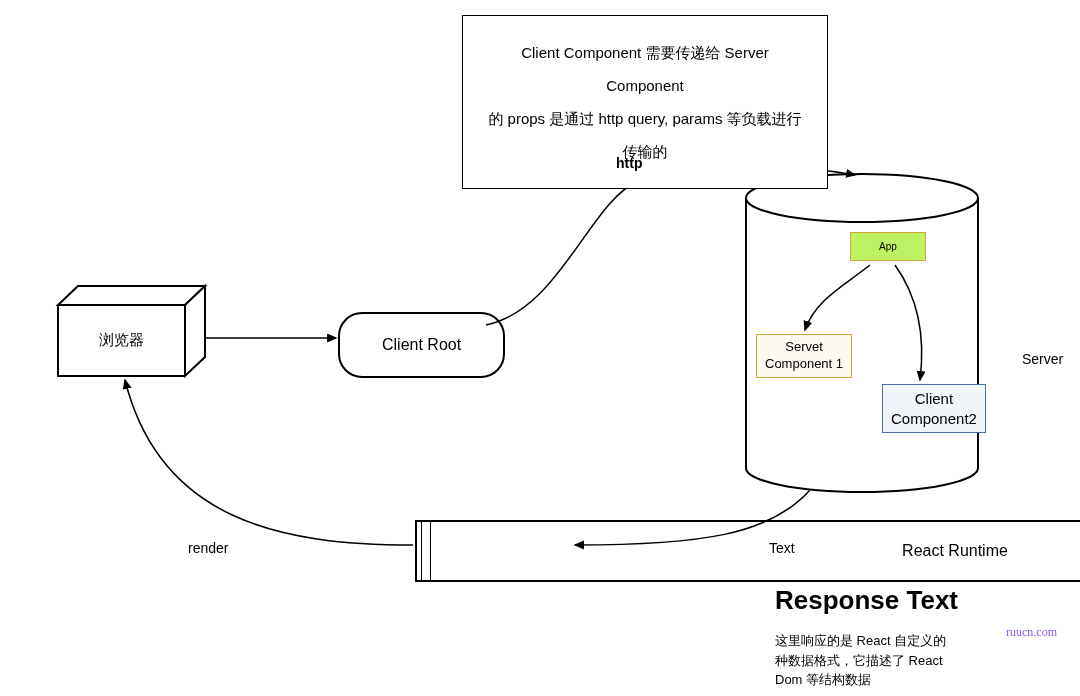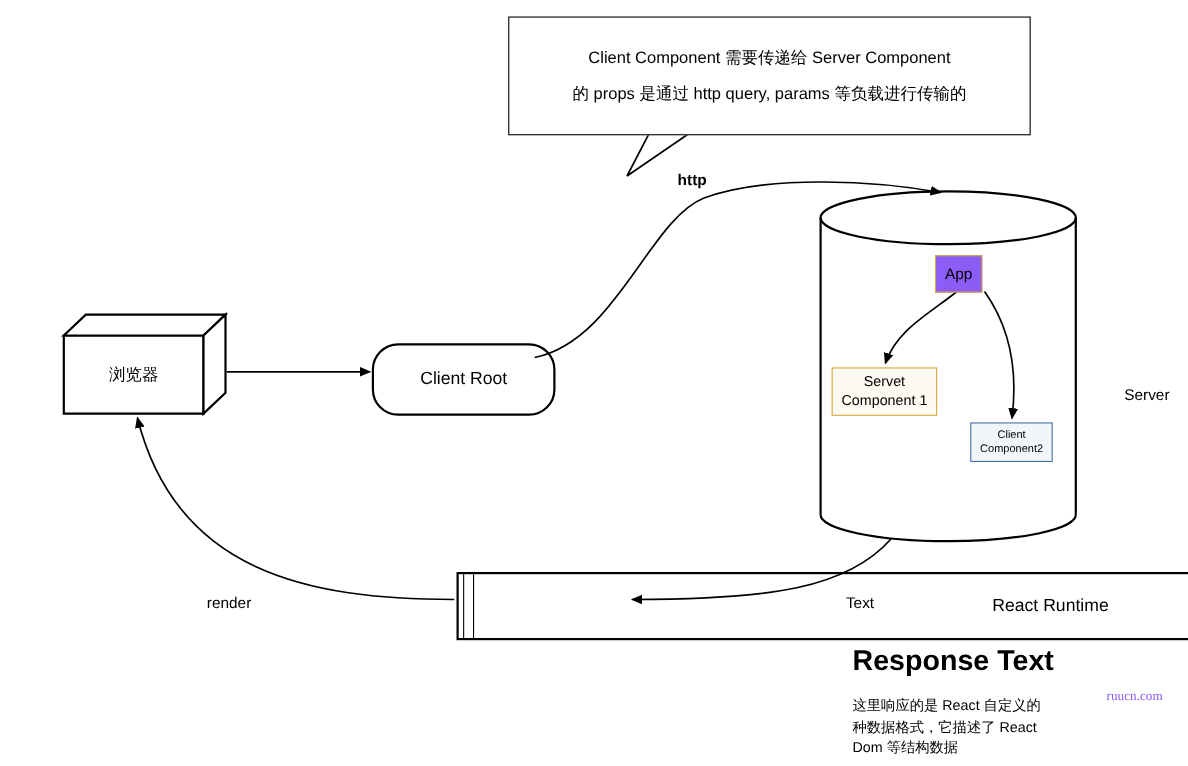--- a/index.html
+++ b/index.html
@@ -4,23 +4,23 @@
   <style>
     * { box-sizing: border-box; margin: 0; padding: 0; }
     body { width: 1080px; height: 696px; position: relative; font-family: Arial, sans-serif; background: #fff; overflow: hidden; }
     .node { position: absolute; display: flex; align-items: center; justify-content: center; text-align: center; }
     .speech-box { border: 1.5px solid #000; padding: 20px 24px; font-size: 15px; line-height: 2.2; }
     .client-root { border: 2px solid #000; border-radius: 14px; padding: 22px 42px; font-size: 16px; }
     .runtime { border: 2px solid #000; padding: 20px 28px; font-size: 16px; position: relative; }
     .runtime::before, .runtime::after { content: ''; position: absolute; top: 0; bottom: 0; width: 8px; }
     .runtime::before { left: 4px; border-left: 1.5px solid #000; border-right: 1.5px solid #000; }
     .runtime::after { right: 4px; border-left: 1.5px solid #000; border-right: 1.5px solid #000; }
-    .app-box { border: 1.5px solid #d4a73b; background: #8b5cf6; padding: 8px 8px; font-size: 14px; }
+    .app-box { border: 1.5px solid #d4a73b; background: #bef264; padding: 8px 28px; font-size: 10px; }
     .servet-box { border: 1.5px solid #d4a73b; background: #fdfaf2; padding: 4px 8px; font-size: 13px; line-height: 1.3; }
-    .client2-box { border: 1.5px solid #4a6fa5; background: #f2f5fa; padding: 4px 8px; font-size: 10px; line-height: 1.3; }
+    .client2-box { border: 1.5px solid #4a6fa5; background: #f2f5fa; padding: 4px 8px; font-size: 15px; line-height: 1.3; }
     .label { position: absolute; font-size: 14px; }
     .heading { position: absolute; font-size: 26px; font-weight: 900; }
     .desc { position: absolute; font-size: 13px; line-height: 1.5; }
     .watermark { position: absolute; font-size: 12px; color: #8b5cf6; font-family: Liberation Serif, serif; }
     svg.overlay { position: absolute; top: 0; left: 0; width: 1080px; height: 696px; pointer-events: none; }
   </style>
 </head>
 <body>
 
 <svg class="overlay">
@@ -52,21 +52,21 @@
 
   <path d="M 810 490 C 770 535, 700 545, 575 545" fill="none" stroke="#000" stroke-width="1.5" marker-end="url(#arrow)"></path>
 
   <path d="M 413 545 C 280 545, 160 520, 125 380" fill="none" stroke="#000" stroke-width="1.5" marker-end="url(#arrow)"></path>
 
   <path d="M 870 265 C 845 285, 815 300, 805 330" fill="none" stroke="#000" stroke-width="1.5" marker-end="url(#arrow)"></path>
 
   <path d="M 895 265 C 920 300, 925 340, 920 380" fill="none" stroke="#000" stroke-width="1.5" marker-end="url(#arrow)"></path>
 </svg>
 
-<div class="node speech-box" style="left:462px; top:15px; width:475px; flex-direction:column; background:#fff;">
+<div class="node speech-box" style="left:462px; top:15px; width:366px; flex-direction:column; background:#fff;">
   <div>Client Component 需要传递给 Server Component</div>
   <div>的 props 是通过 http query, params 等负载进行传输的</div>
 </div>
 
 <div class="node" style="left:58px; top:305px; width:127px; height:71px; font-size:15px;">浏览器</div>
 
 <div class="node client-root" style="left:338px; top:312px;border-radius:24px;">Client Root</div>
 
 <div class="node runtime" style="left:415px; top:520px;">React Runtime</div>
 

